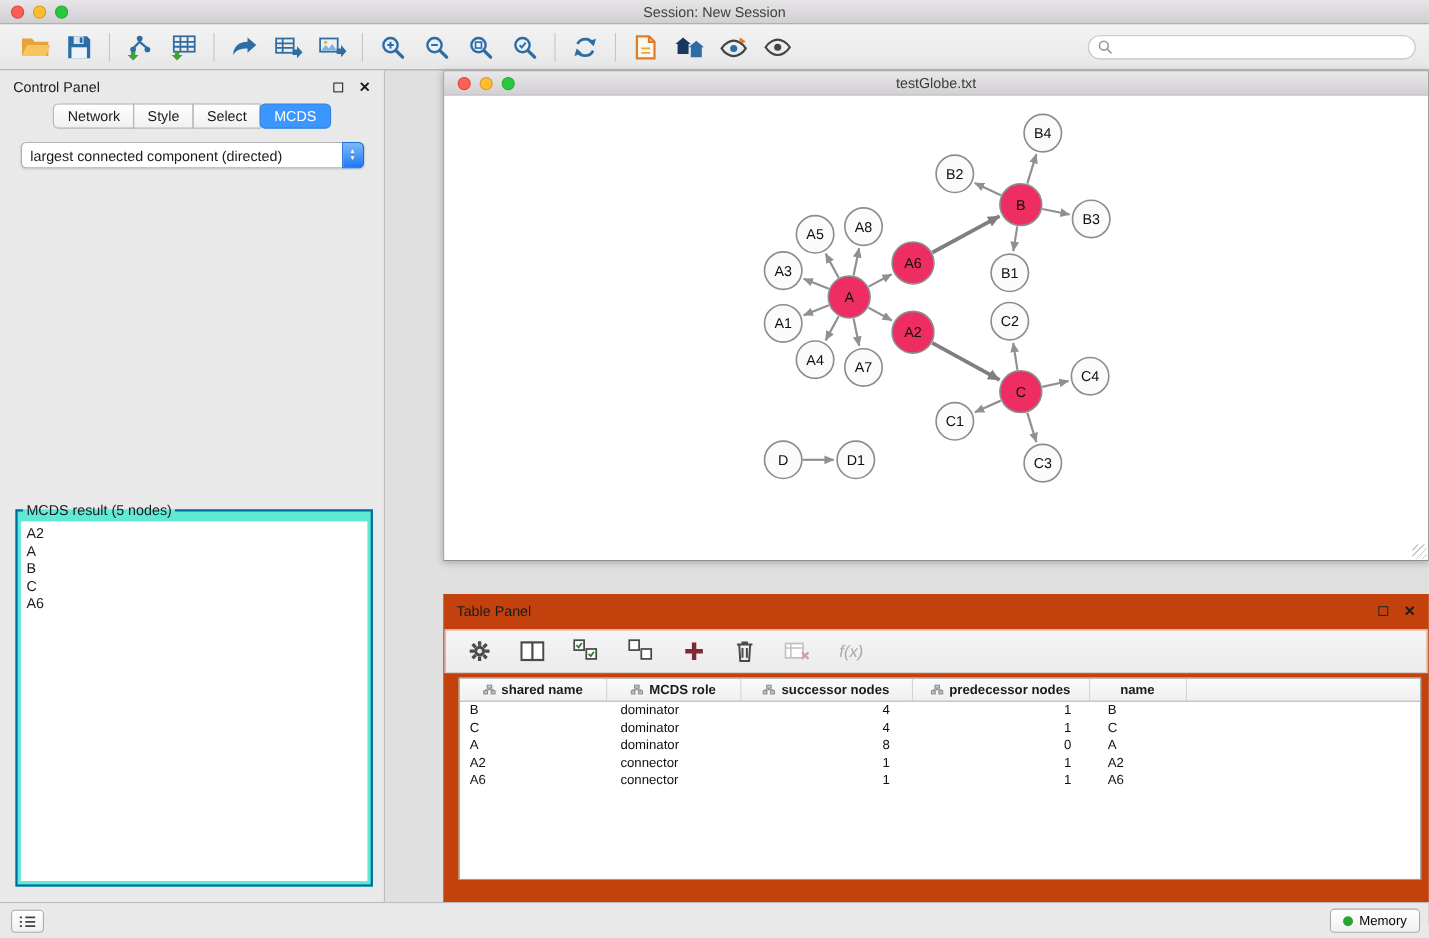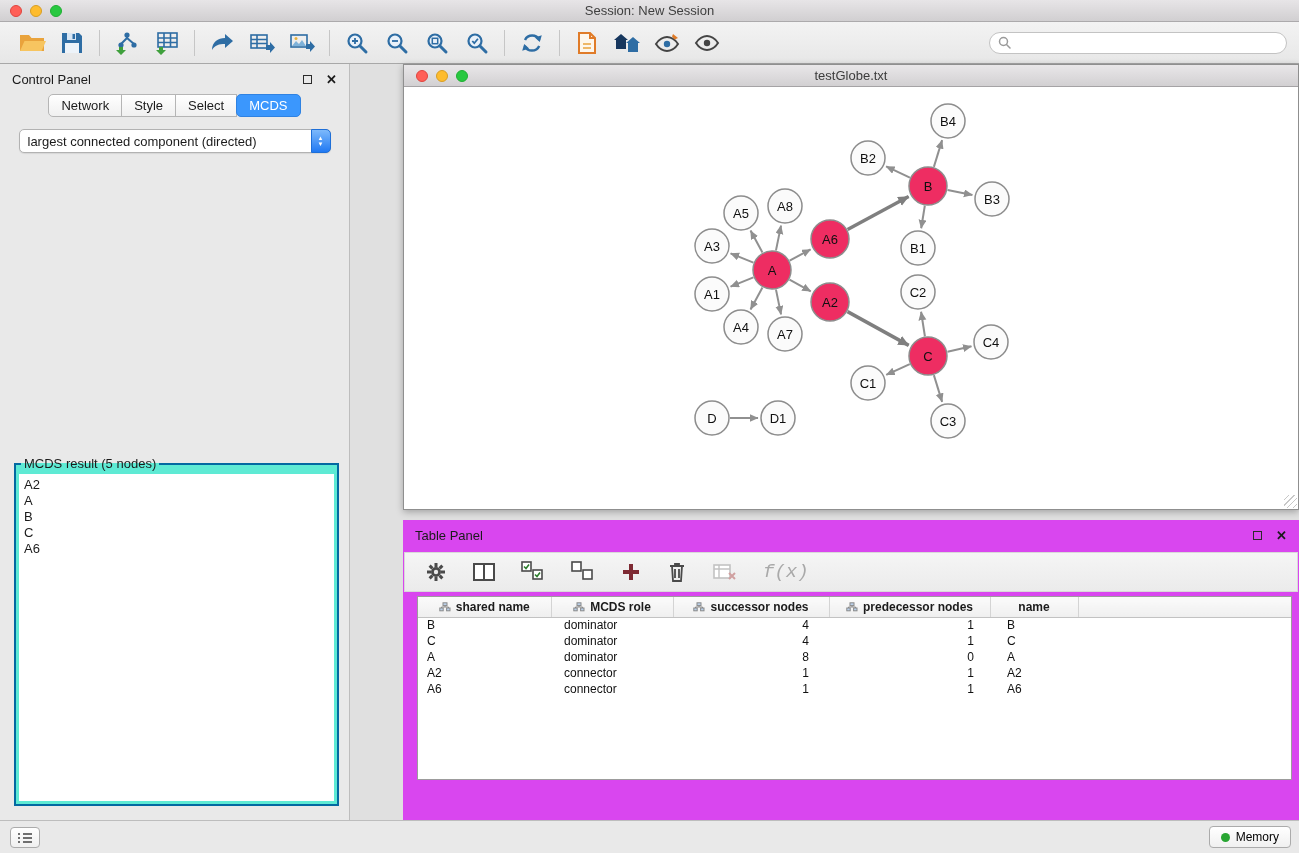--- a/index.html
+++ b/index.html
@@ -45,23 +45,23 @@
   .result-item{font-size:13px;line-height:16px}
 
   
   #network-window{position:absolute;left:403px;top:64px;width:896px;height:446px;border:1px solid #8f8f8f;background:#fff;box-shadow:0 2px 7px rgba(0,0,0,.28)}
   .net-title{height:22px;background:linear-gradient(#e9e7e9,#d2d0d2);border-bottom:1px solid #a5a3a5;position:relative;text-align:center;line-height:21px;font-size:13px;color:#3c3c3c}
   .net-title .traffic{top:5px;left:12px}
   .net-canvas{position:relative;width:100%;height:422px;background:#fff}
   .grip{position:absolute;right:1px;bottom:1px;width:13px;height:13px;background:repeating-linear-gradient(135deg,transparent 0 3px,#b9b9b9 3px 4px);opacity:.8}
 
   
-  #table-panel{position:absolute;left:403px;top:520px;width:896px;height:300px;background:#d946ef}
+  #table-panel{position:absolute;left:403px;top:540px;width:896px;height:300px;background:#c2410c}
   .tp-toolbar{height:40px;display:flex;align-items:center;gap:26px;padding-left:20px;margin:2px 1px 0;background:linear-gradient(#f5f5f5,#ebebeb);border:1px solid #d9d9d9}
-  .fx{font-family:Liberation Mono, monospace;font-style:italic;font-size:19px;color:#a9a9a9}
+  .fx{font-family:Liberation Sans, sans-serif;font-style:italic;font-size:15px;color:#a9a9a9}
   .tbl-wrap{position:absolute;left:14px;right:7px;top:76px;bottom:40px;background:#fff;border:1px solid #9c9c9c;overflow:hidden}
   table.ntable{border-collapse:collapse;table-layout:fixed;width:100%;font-size:12px}
   .ntable th{height:20px;background:linear-gradient(#fbfbfb,#efefef);border-right:1px solid #d4d4d4;border-bottom:1px solid #c2c2c2;font-weight:bold;font-size:12px;color:#1b1b1b}
   .ntable th:last-child{border-right:none}
   .th-inner{display:flex;align-items:center;justify-content:center;gap:5px}
   .ntable td{height:16px;padding:0;white-space:nowrap;overflow:hidden;color:#111}
   td.c0{padding-left:9px}
   td.c1{padding-left:13px}
   td.c2{text-align:right;padding-right:20px}
   td.c3{text-align:right;padding-right:16px}

